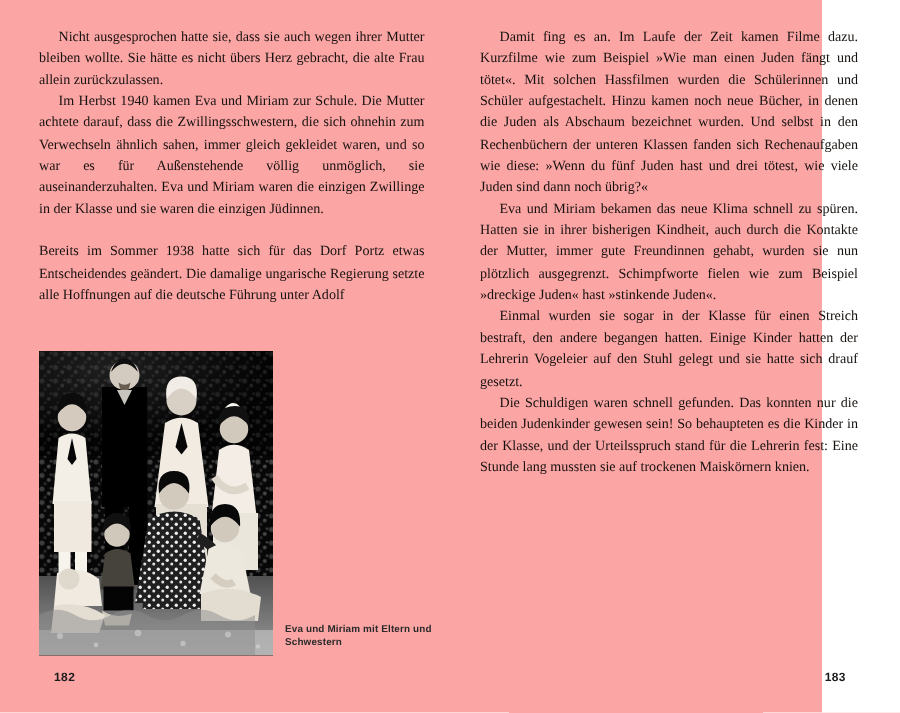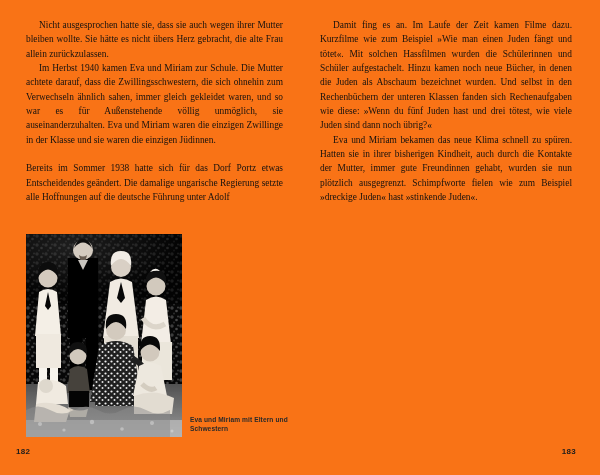--- a/index.html
+++ b/index.html
@@ -4,22 +4,22 @@
 <style>
   * { margin:0; padding:0; box-sizing:border-box; }
   html, body {
     width:600px; height:475px;
     background:#ffffff;
     font-family:"Liberation Serif", serif;
     overflow:hidden;
   }
   .book-spread {
     position:relative;
-    width:600px; height:475px;
-    background:#f97316;
+    width:548px; height:475px;
+    background:#fca5a5;
   }
   .page {
     position:absolute;
     top:0;
     width:300px;
     height:475px;
   }
   .page-left  { left:0; }
   .page-right { left:300px; }
 
@@ -73,22 +73,22 @@
 
   .folio {
     position:absolute;
     bottom:19px;
     font-family:"Liberation Sans", sans-serif;
     font-size:8px;
     font-weight:700;
     color:#1c1c1c;
     letter-spacing:0.3px;
   }
-  .folio-left  { left:16px; }
-  .folio-right { right:24px;margin-left:24px; }
+  .folio-left  { left:36px; }
+  .folio-right { right:36px;margin-left:24px; }
 </style>
 </head>
 <body>
 
 <div class="book-spread">
 
   <div class="page page-left">
 
     <div class="text-col">
       <p class="para">Nicht ausgesprochen hatte sie, dass sie auch wegen ihrer Mutter bleiben wollte. Sie hätte es nicht übers Herz gebracht, die alte Frau allein zurückzulassen.</p>
@@ -212,18 +212,20 @@
     </figure>
 
     <div class="folio folio-left">182</div>
   </div>
 
   <div class="page page-right">
 
     <div class="text-col">
       <p class="para">Damit fing es an. Im Laufe der Zeit kamen Filme dazu. Kurzfilme wie zum Beispiel »Wie man einen Juden fängt und tötet«. Mit solchen Hassfilmen wurden die Schülerinnen und Schüler aufgestachelt. Hinzu kamen noch neue Bücher, in denen die Juden als Abschaum bezeichnet wurden. Und selbst in den Rechenbüchern der unteren Klassen fanden sich Rechenaufgaben wie diese: »Wenn du fünf Juden hast und drei tötest, wie viele Juden sind dann noch übrig?«</p>
       <p class="para">Eva und Miriam bekamen das neue Klima schnell zu spüren. Hatten sie in ihrer bisherigen Kindheit, auch durch die Kontakte der Mutter, immer gute Freundinnen gehabt, wurden sie nun plötzlich ausgegrenzt. Schimpfworte fielen wie zum Beispiel »dreckige Juden« hast »stinkende Juden«.</p>
+      <p class="para">Einmal wurden sie sogar in der Klasse für einen Streich bestraft, den andere begangen hatten. Einige Kinder hatten der Lehrerin Vogeleier auf den Stuhl gelegt und sie hatte sich drauf gesetzt.</p>
+      <p class="para">Die Schuldigen waren schnell gefunden. Das konnten nur die beiden Judenkinder gewesen sein! So behaupteten es die Kinder in der Klasse, und der Urteilsspruch stand für die Lehrerin fest: Eine Stunde lang mussten sie auf trockenen Maiskörnern knien.</p>
     </div>
 
     <div class="folio folio-right">183</div>
   </div>
 
 </div>
 
 </body></html>

